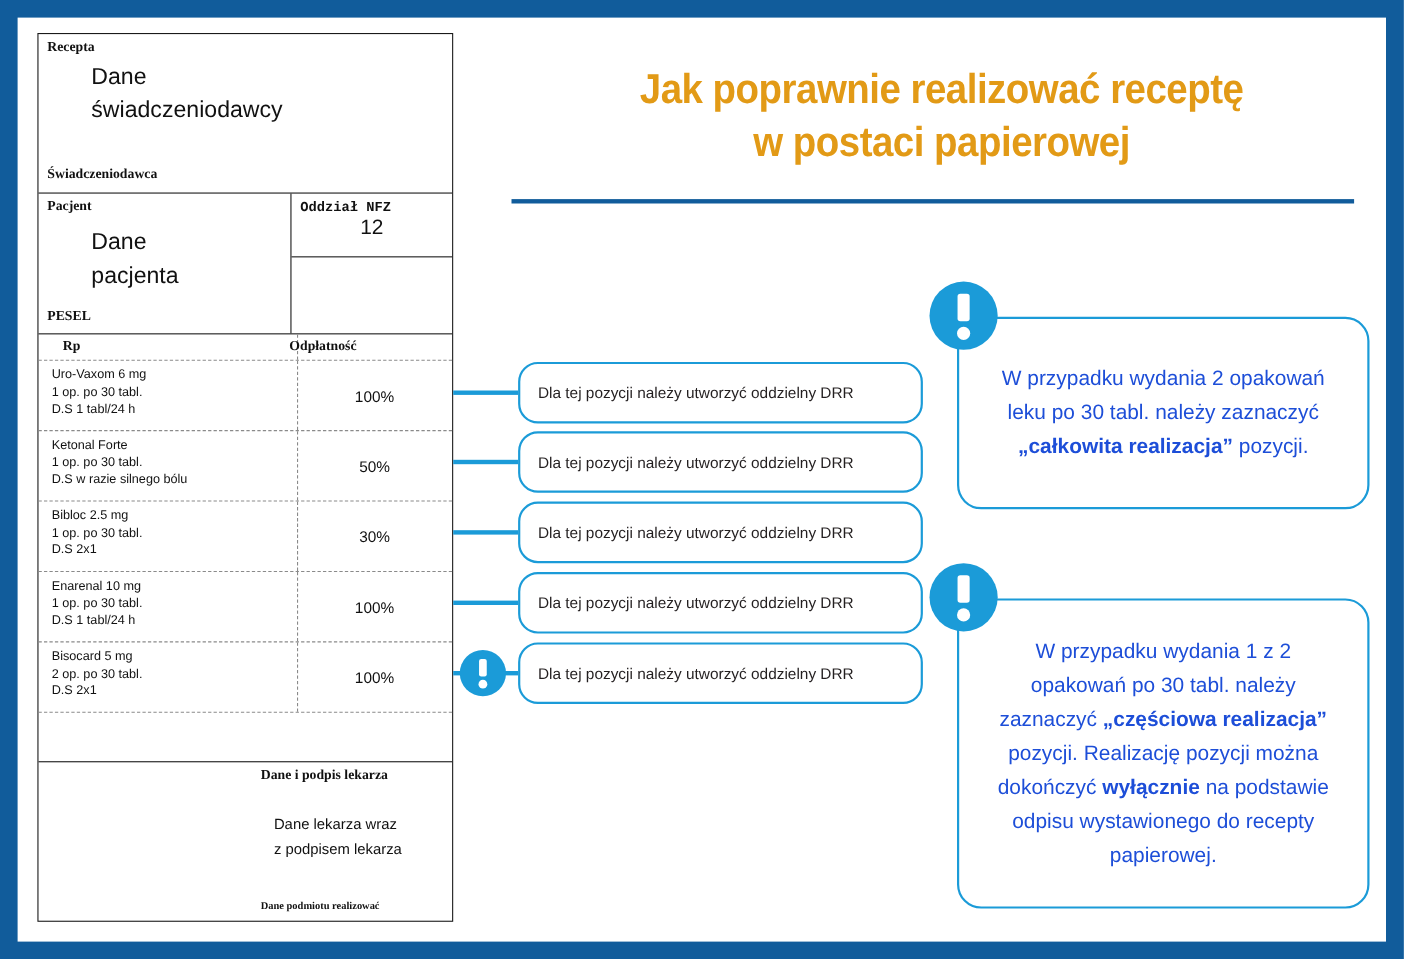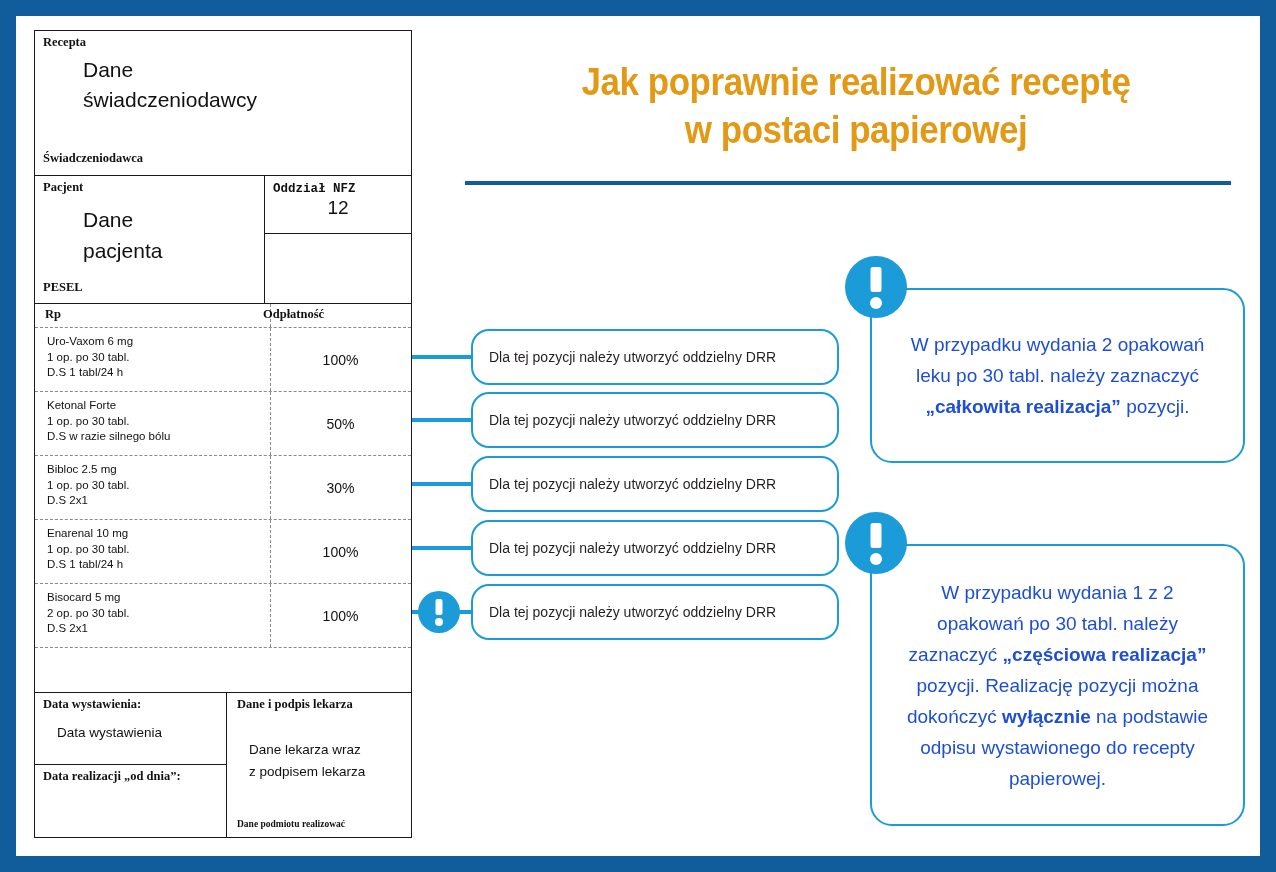--- a/index.html
+++ b/index.html
@@ -70,21 +70,21 @@
   #upr{position:absolute;left:0;top:58px;right:0;bottom:0;}
   #upr .lbl{position:absolute;left:6px;top:4px;font-size:11px;}
   #upr .val{position:absolute;left:0;right:0;top:23px;text-align:center;font-size:19px;}
 
   
   #rph{
     position:absolute;left:0;top:273px;right:0;height:23px;
     box-sizing:border-box;
   }
   #rph .lbl{position:absolute;top:3px;}
-  #rph .a{left:10px;}
+  #rph .a{left:22px;}
   #rph .b{left:228px;}
   #rph .sep{position:absolute;left:235px;top:0;bottom:0;border-left:1.5px dashed #8a8a8a;}
 
   
   .drow{
     position:absolute;left:0;right:0;height:64px;
     border-top:1.5px dashed #8a8a8a;box-sizing:border-box;
   }
   .drow .sep{position:absolute;left:235px;top:0;bottom:0;border-left:1.5px dashed #8a8a8a;}
   .drow .txt{
@@ -247,29 +247,20 @@
           </div>
           <div class="drow" style="top: 552px;">
             <div class="sep"></div>
             <div class="txt">Bisocard 5 mg<br>2 op. po 30 tabl.<br>D.S 2x1</div>
             <div class="pay">100%</div>
           </div>
           <div id="emptyrow" style="top: 616px;"></div>
         </div>
 
       <div id="foot">
-        <div id="footL">
-          <div id="fdate">
-            <div class="lbl">Data wystawienia:</div>
-            <div class="val hand">Data wystawienia</div>
-          </div>
-          <div id="freal">
-            <div class="lbl">Data realizacji „od dnia”:</div>
-          </div>
-        </div>
         <div id="footR">
           <div class="lbl top">Dane i podpis lekarza</div>
           <div class="val hand"><span id="docVal">Dane lekarza wraz<br>z podpisem lekarza</span></div>
           <div class="lbl bot">Dane podmiotu realizować</div>
         </div>
       </div>
 
     </div>
 
     <div id="title">

